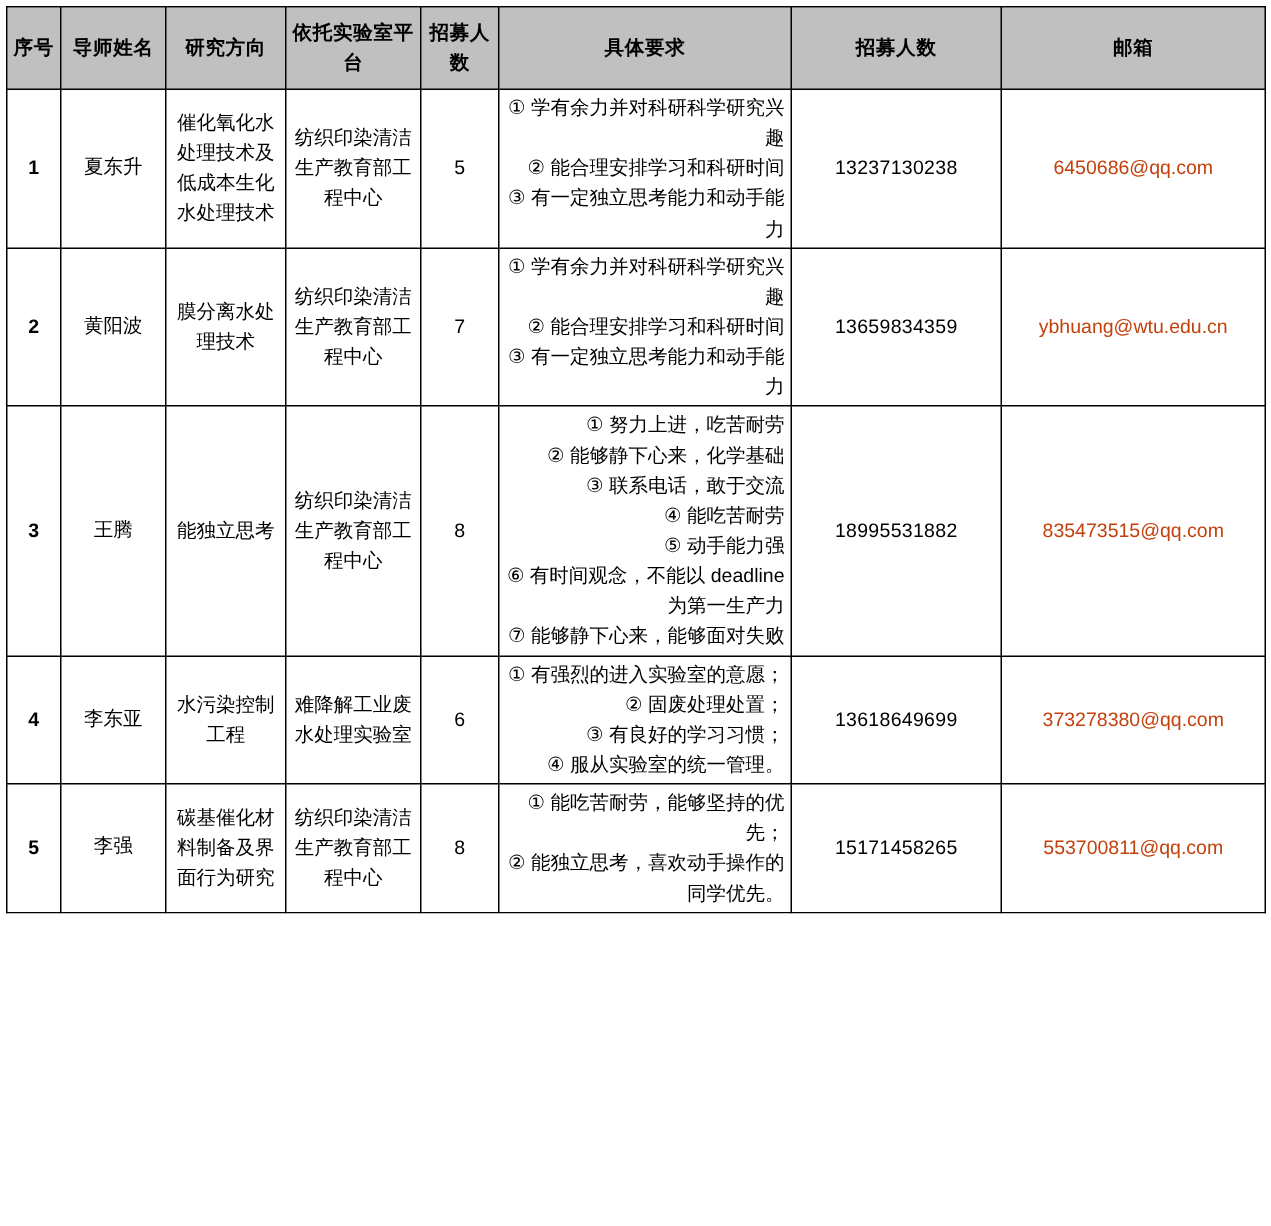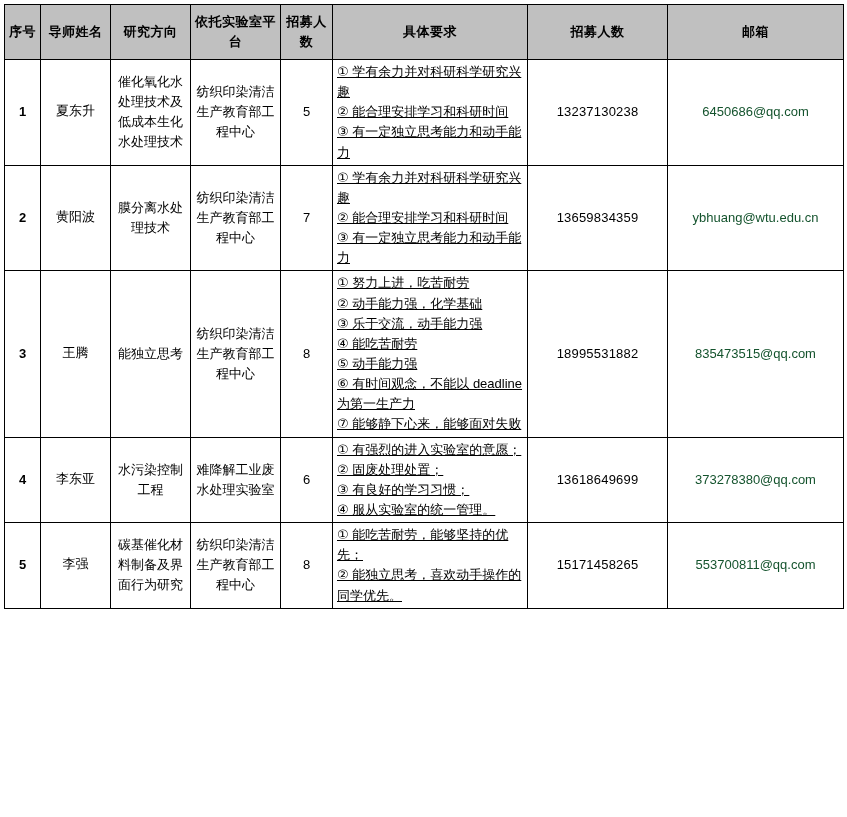--- a/index.html
+++ b/index.html
@@ -61,31 +61,30 @@
   td.index-cell { font-weight: bold; font-size: 14px; }
   td.name-cell { font-size: 14px; font-family: Liberation Mono, monospace; }
   td.field-cell,
   td.platform-cell {
     font-size: 13px;
     line-height: 1.6;
   }
   td.count-cell { font-size: 14px; }
   td.phone-cell { font-size: 13.5px; letter-spacing: 0.2px; }
   td.email-cell {
-    color: #14532d;
+    color: #c2410c;
     font-size: 13px;
     word-break: break-all;
   }
   td.req-cell {
-    text-align: left;
+    text-align: right;
     font-size: 12.5px;
     line-height: 1.75;
     padding-left: 8px;
     padding-right: 6px;
-    text-decoration: underline;
   }
   .req-line { display: block; }
 
   .hdr-2line { display: block; }
 </style>
 </head>
 <body>
 
 <div class="table-wrap">
   <table class="recruit-table">
@@ -157,22 +156,22 @@
         <td class="email-cell">ybhuang@wtu.edu.cn</td>
       </tr>
       <tr>
         <td class="index-cell">3</td>
         <td class="name-cell">王腾</td>
         <td class="field-cell">能独立思考</td>
         <td class="platform-cell">纺织印染清洁生产教育部工程中心</td>
         <td class="count-cell">8</td>
         <td class="req-cell">
           <span class="req-line">① 努力上进，吃苦耐劳</span>
-          <span class="req-line">② 动手能力强，化学基础</span>
-          <span class="req-line">③ 乐于交流，动手能力强</span>
+          <span class="req-line">② 能够静下心来，化学基础</span>
+          <span class="req-line">③ 联系电话，敢于交流</span>
           <span class="req-line">④ 能吃苦耐劳</span>
           <span class="req-line">⑤ 动手能力强</span>
           <span class="req-line">⑥ 有时间观念，不能以 deadline 为第一生产力</span>
           <span class="req-line">⑦ 能够静下心来，能够面对失败</span>
         </td>
         <td class="phone-cell">18995531882</td>
         <td class="email-cell">835473515@qq.com</td>
       </tr>
       <tr>
         <td class="index-cell">4</td>

